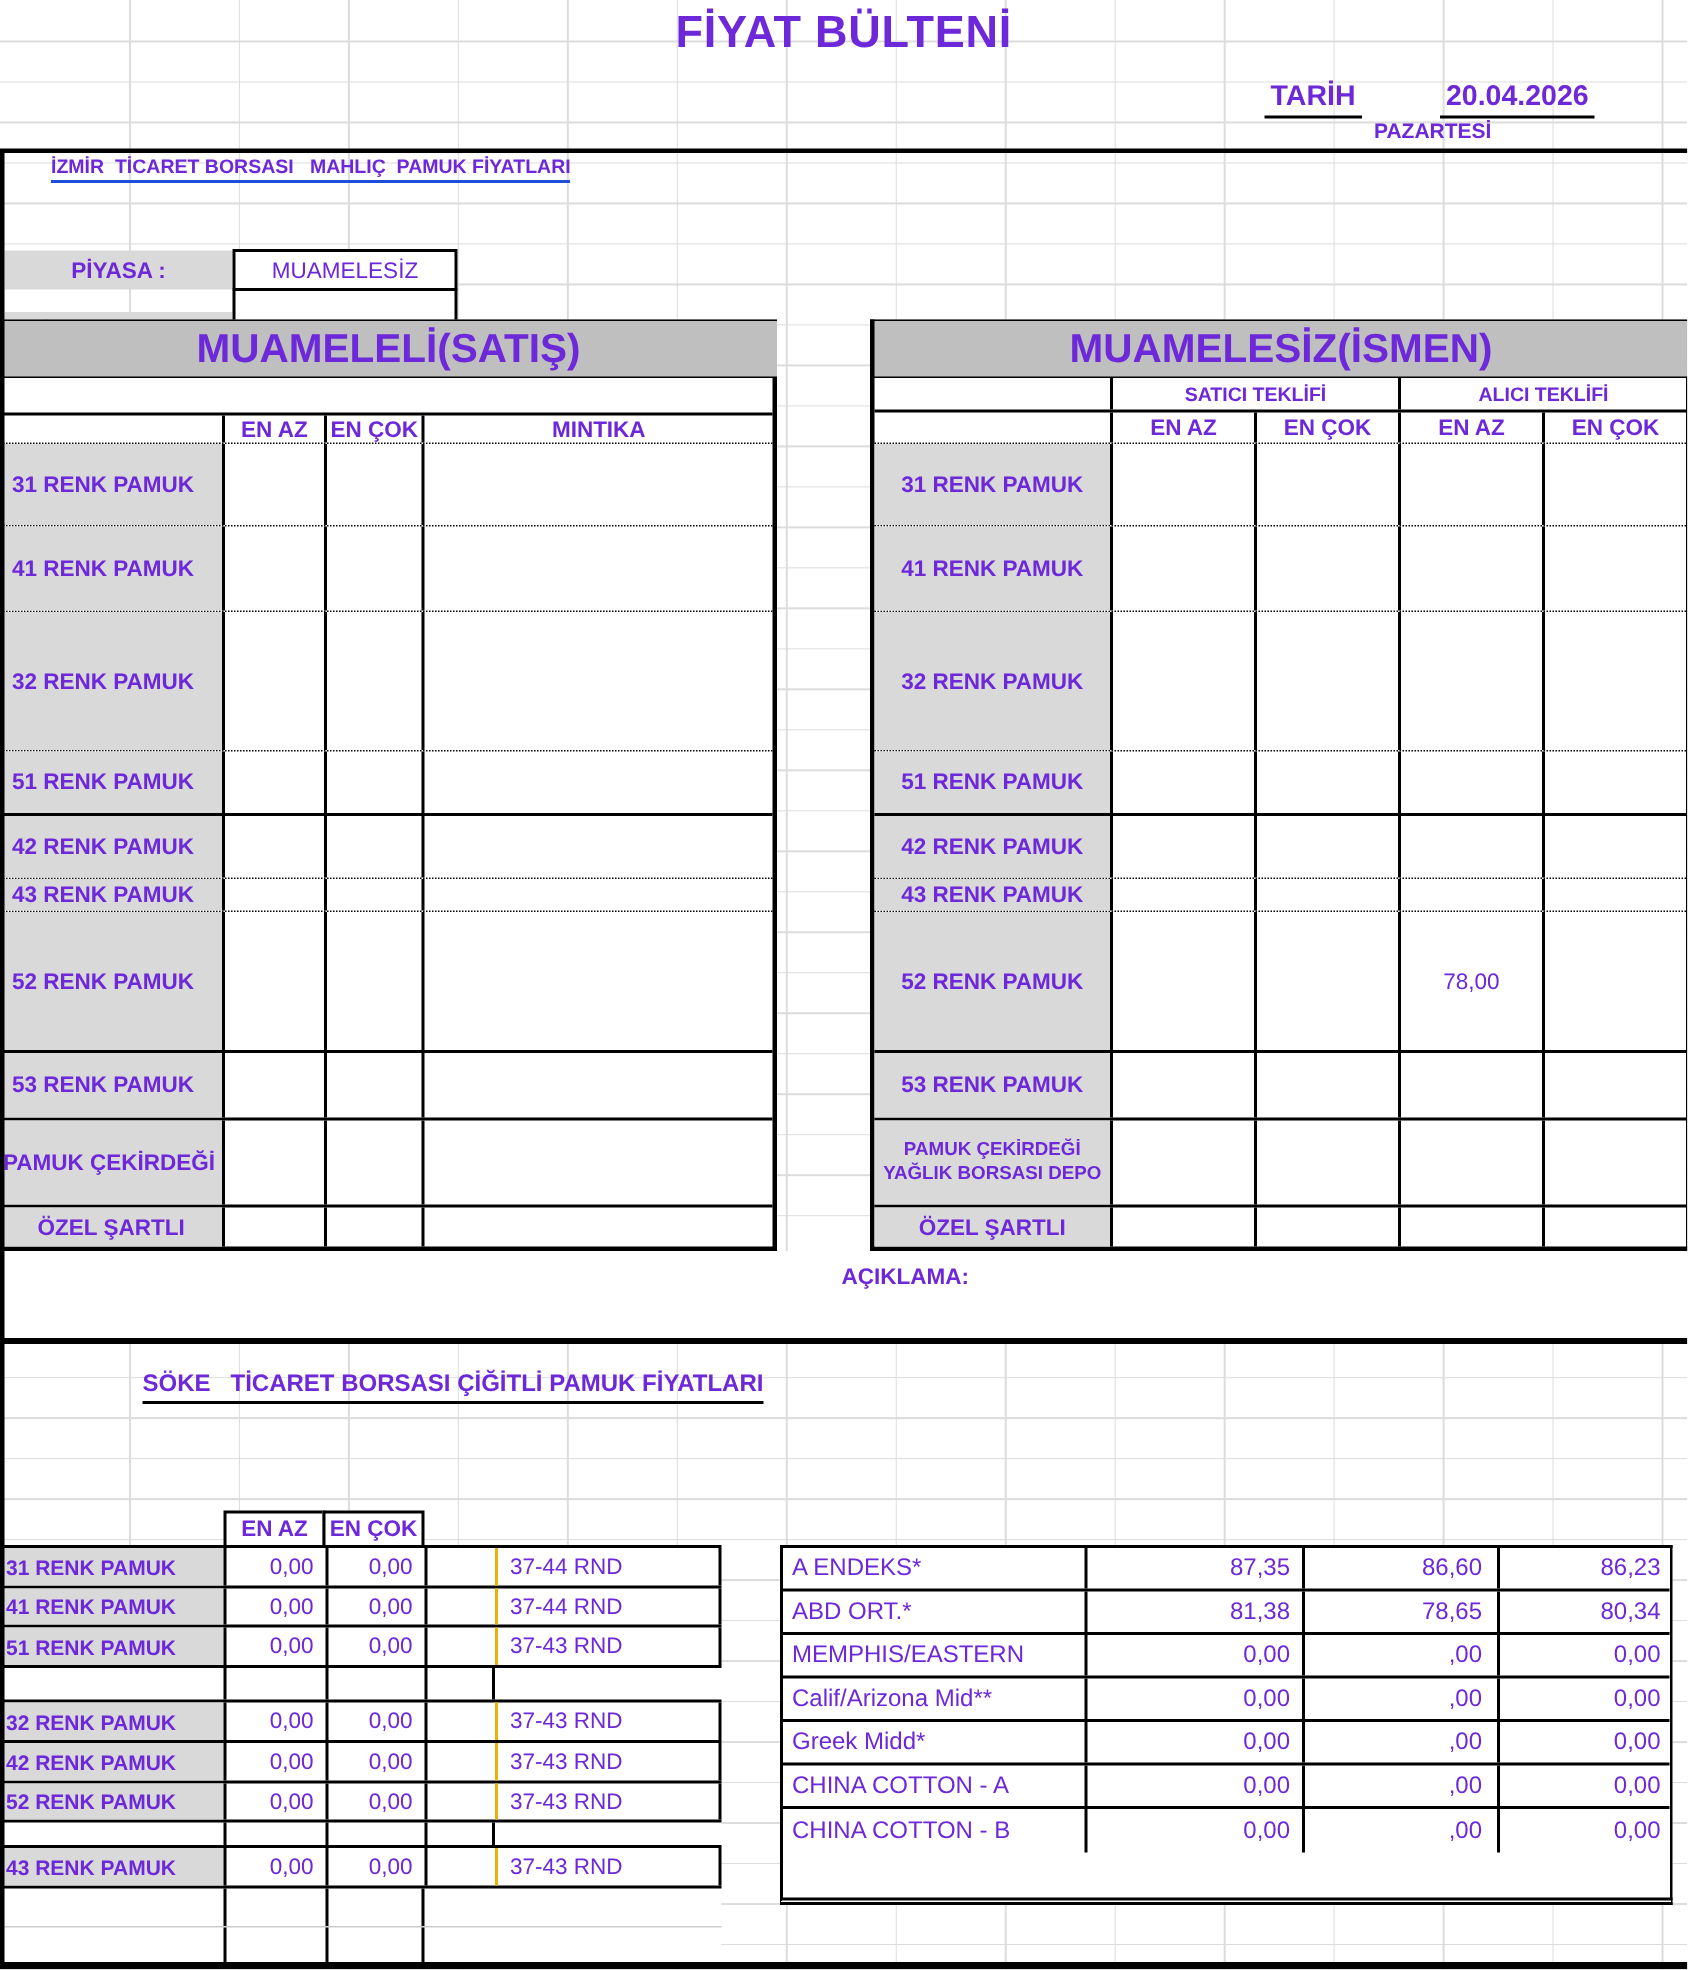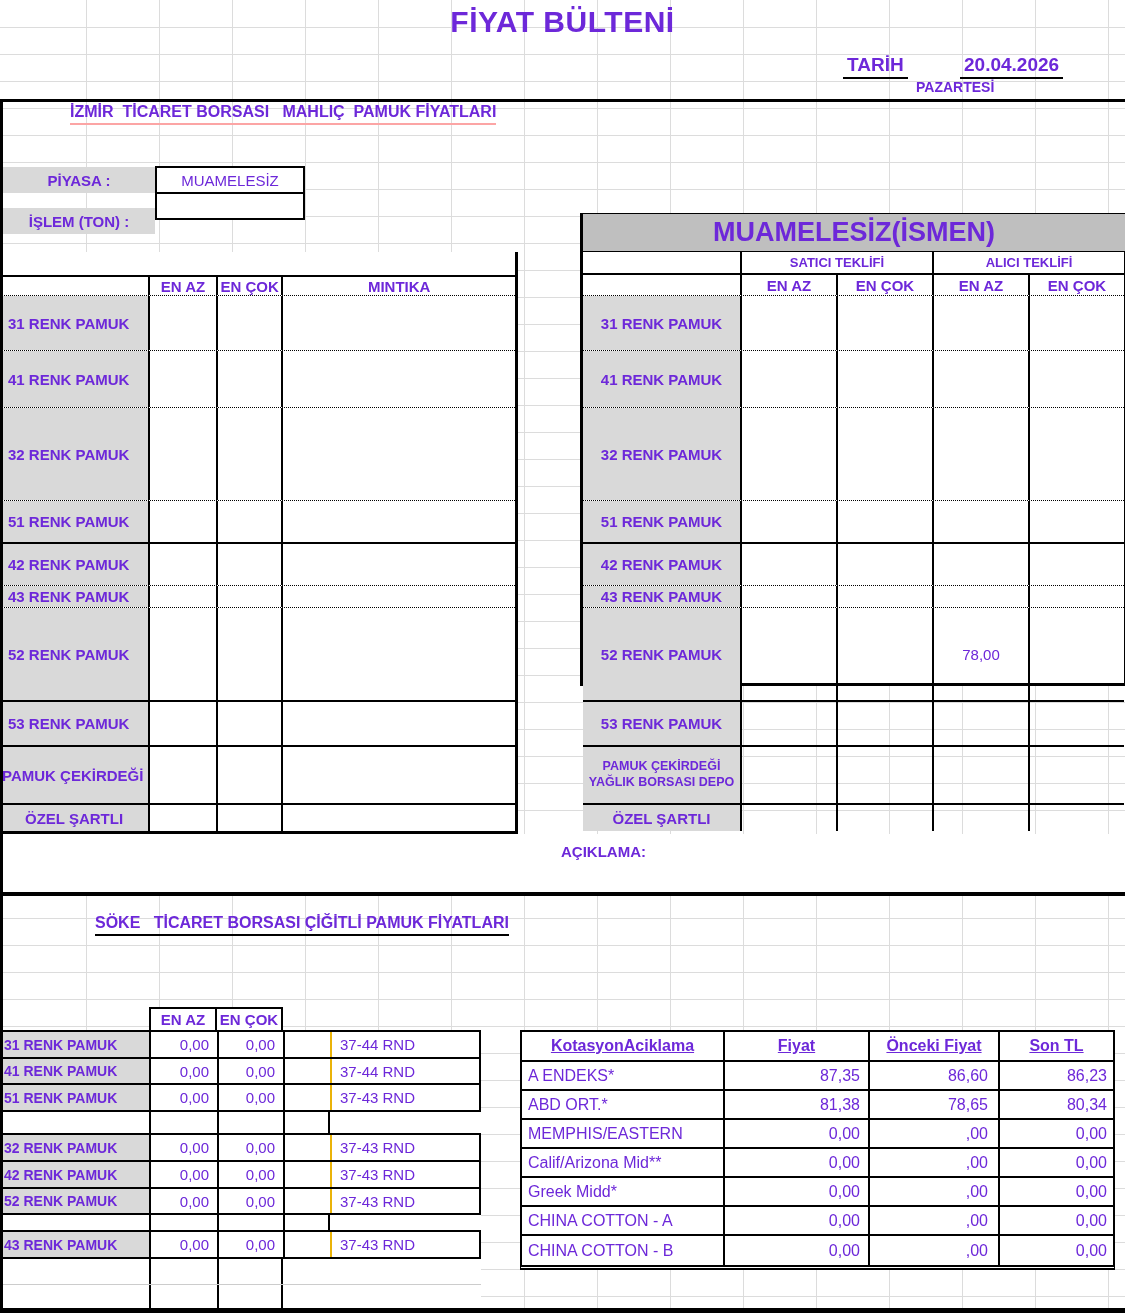--- a/index.html
+++ b/index.html
@@ -16,32 +16,32 @@
     background-position: 14px 0, 0 1px;
   }
   .abs { position:absolute; box-sizing:border-box; z-index:1; }
   .ctr { justify-content:center; text-align:center; }
   .flex { display:flex; align-items:center; }
   .pre { white-space:pre; }
 
   .bigtitle { left:0; top:5px; width:1125px; text-align:center; font-size:30px; font-weight:bold; letter-spacing:0.5px; }
   .dateline { font-size:19px; font-weight:bold; border-bottom:2px solid #000; padding:0 4px 1px 4px; }
   .day { font-size:14px; font-weight:bold; }
-  .sectitle { font-size:16px; font-weight:bold; border-bottom:2px solid #fca5a5; padding-bottom:2px;margin-left:36px; }
+  .sectitle { font-size:13px; font-weight:bold; border-bottom:2px solid #1d4ed8; padding-bottom:2px; }
   .soketitle { font-size:16px; font-weight:bold; border-bottom:2px solid #000; padding-bottom:2px; }
   .piy-lab { font-size:15px; font-weight:bold; background:#d9d9d9; }
   .piy-val { font-size:15px; border:2px solid #000; background:#fff; }
 
   .bighdr { background:#bfbfbf; border-top:1px solid #000; border-bottom:1px solid #000;
             font-size:27px; font-weight:bold; display:flex; align-items:center; justify-content:center; }
 
   
   .ltable { left:0; top:252px; width:518px; height:582px; background:#fff;
             border-right:3px solid #000; border-bottom:3px solid #000; }
-  .rtable { left:580px; top:252px; width:545px; height:434px; background:#fff;
+  .rtable { left:580px; top:252px; width:545px; height:582px; background:#fff;
             border-left:3px solid #000; border-right:1px solid #000; border-bottom:3px solid #000; }
   .trow { display:flex; box-sizing:border-box; }
   .trow > div { box-sizing:border-box; display:flex; align-items:center; }
   .dot { border-top:1px dotted #000; }
   .sol { border-top:2px solid #000; }
   .lab { background:#d9d9d9; font-size:15px; font-weight:bold; padding-left:8px; }
   .cl { width:149px; }
   .c1 { width:68px;  border-left:2px solid #000; }
   .c2 { width:66px;  border-left:2px solid #000; }
   .c3 { width:235px; border-left:2px solid #000; }
@@ -95,20 +95,21 @@
 
   <div class="abs thickline" style="left:0; top:99px; width:1125px; height:3px;"></div>
 
   <span class="abs sectitle pre" style="left:34px; top:103px;">İZMİR  TİCARET BORSASI   MAHLIÇ  PAMUK FİYATLARI</span>
 
   <div class="abs piy-lab flex ctr" style="left:3px; top:167px; width:152px; height:26px;">PİYASA :</div>
   <div class="abs piy-val flex ctr" style="left:155px; top:166px; width:150px; height:28px;">MUAMELESİZ</div>
   <div class="abs piy-lab flex ctr" style="left:3px; top:193px; width:152px; height:26px;margin-top:15px;">İŞLEM (TON) :</div>
   <div class="abs piy-val flex" style="left:155px; top:192px; width:150px; height:28px;"></div>
 
+  <div class="abs bighdr" style="left:0; top:213px; width:518px; height:39px;">MUAMELELİ(SATIŞ)</div>
   <div class="abs bighdr" style="left:580px; top:213px; width:545px; height:39px; border-left:3px solid #000;">MUAMELESİZ(İSMEN)</div>
 
   <div class="abs ltable">
     <div class="trow" style="height:23px;"></div>
     <div class="trow sol" style="height:20px;">
       <div class="cl"></div>
       <div class="c1 hcell">EN AZ</div>
       <div class="c2 hcell">EN ÇOK</div>
       <div class="c3 hcell">MINTIKA</div>
     </div>
@@ -342,26 +343,20 @@
       <div class="s2" style="border-right:2px solid #000;"></div>
     </div>
     <div class="srow" style="height:27px; border-bottom:none;">
       <div class="slw"></div>
       <div class="s1"></div>
       <div class="s2" style="border-right:2px solid #000;"></div>
     </div>
   </div>
 
   <div class="abs ktable">
-    <div class="krow khdr">
-      <div class="k0 khead">KotasyonAciklama</div>
-      <div class="k1 khead">Fiyat</div>
-      <div class="k2 khead">Önceki Fiyat</div>
-      <div class="k3 khead">Son TL</div>
-    </div>
     <div class="krow">
       <div class="k0">A ENDEKS*</div>
       <div class="k1">87,35</div>
       <div class="k2">86,60</div>
       <div class="k3">86,23</div>
     </div>
     <div class="krow">
       <div class="k0">ABD ORT.*</div>
       <div class="k1">81,38</div>
       <div class="k2">78,65</div>

